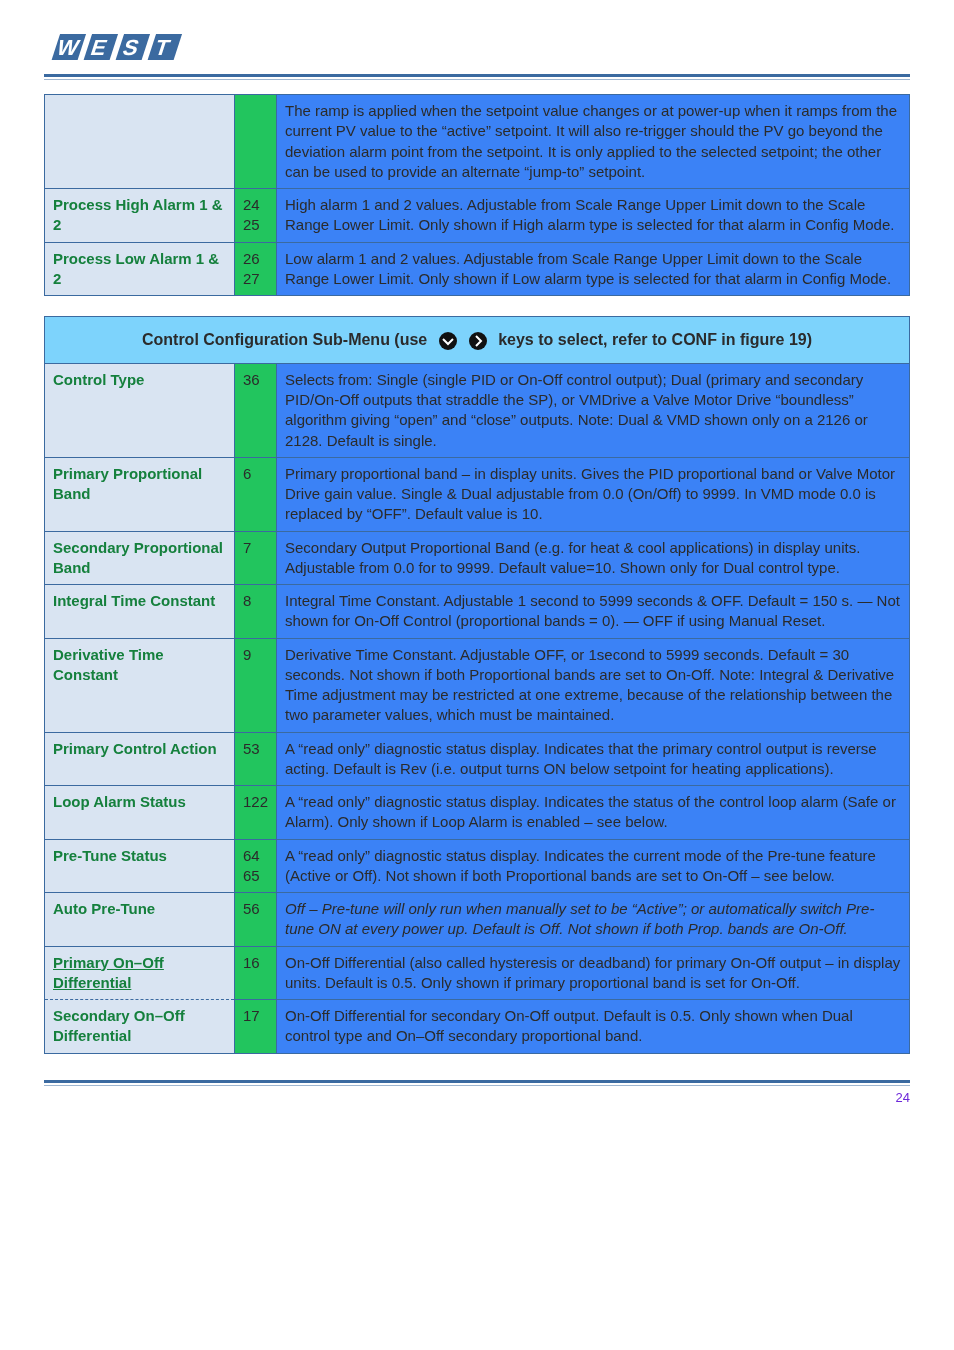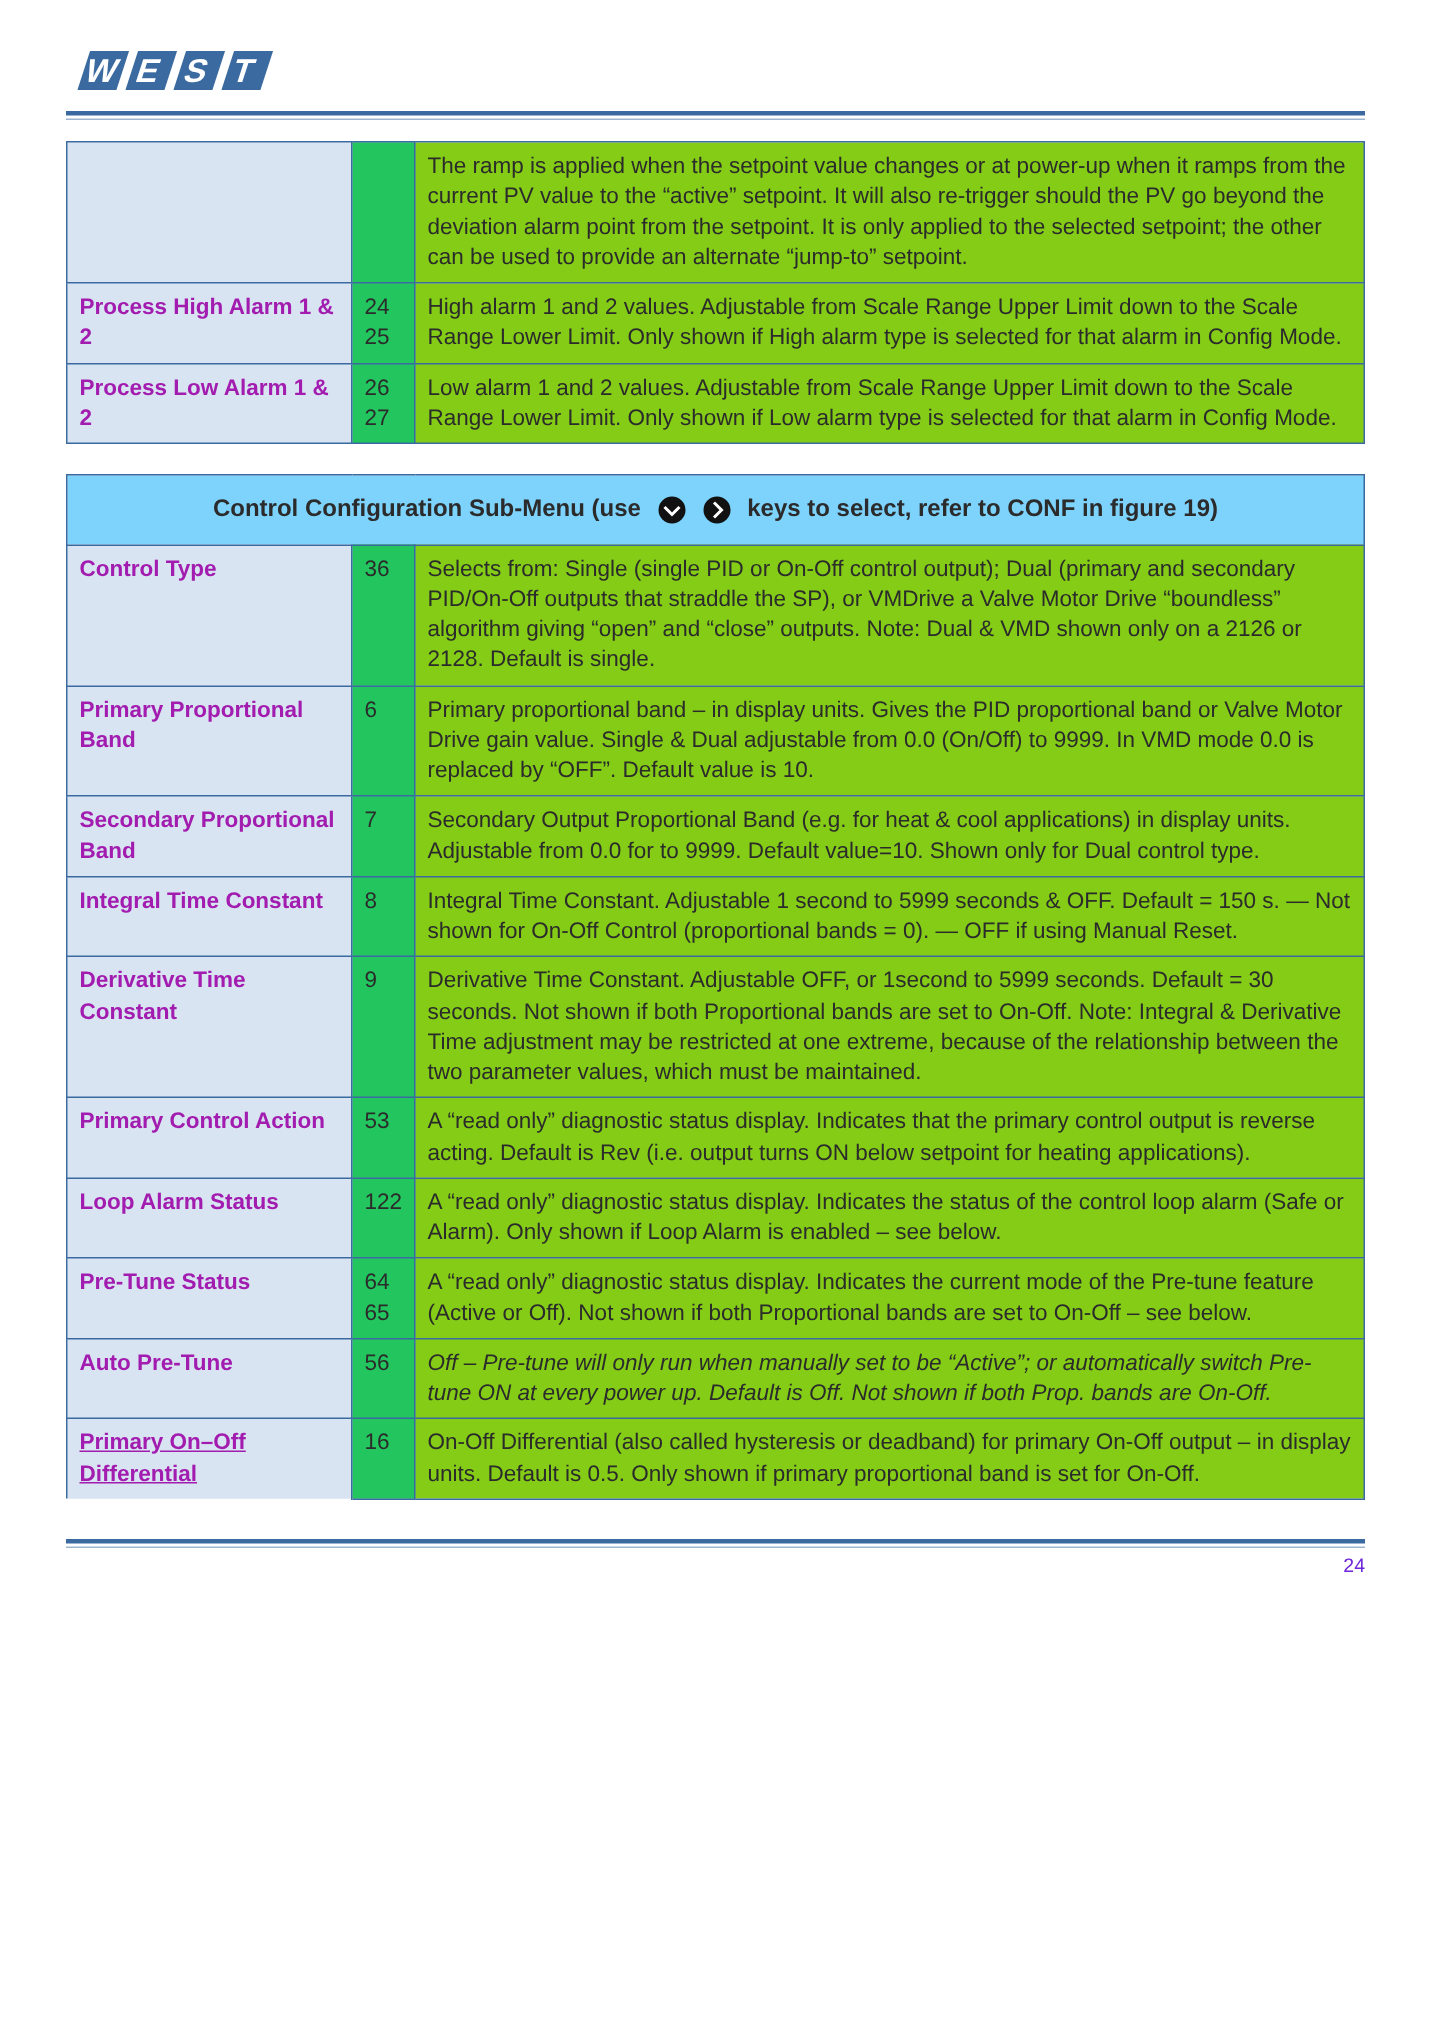--- a/index.html
+++ b/index.html
@@ -9,23 +9,23 @@
   
   .header { width: 100%; }
   .logo { margin-bottom: 8px; }
   .logo svg { display: block; }
   .hr1 { height: 3px; background: #3b6aa0; width: 100%; }
   .hr2 { height: 1px; background: #9fb6d0; width: 100%; margin-top: 2px; margin-bottom: 14px; }
 
   
   table { border-collapse: collapse; width: 100%; table-layout: fixed; }
   td, th { border: 1px solid #3b6aa0; vertical-align: top; padding: 6px 8px; font-size: 15px; line-height: 1.35; }
-  .paramcol { width: 190px; background: #d9e4f2; font-weight: 700; color: #a21caf; }
+  .paramcol { width: 190px; background: #d9e4f2; font-weight: 700; color: #15803d; }
   .midcol { width: 42px; background: #22c55e; }
-  .desc { background: #84cc16; }
+  .desc { background: #3b82f6; }
 
   .spacer { height: 20px; }
 
   
   .menuTitle td { background: #7dd3fc; text-align: center; font-weight: 700; font-size: 16px; padding: 12px 8px; }
   .menuTitle .icons { display: inline-flex; gap: 10px; vertical-align: middle; margin: 0 6px; }
   .menuTitle .iconwrap { width: 20px; height: 20px; }
 
   
   .dashedTop { border-top: 1px dashed #3b6aa0 !important; }
@@ -167,18 +167,23 @@
   <tr>
     <td class="paramcol"><span data-bind="table2.rows.8.param">Auto Pre-Tune</span></td>
     <td class="midcol"><span data-bind="table2.rows.8.mid">56</span></td>
     <td class="desc italic"><span data-bind="table2.rows.8.desc">Off – Pre-tune will only run when manually set to be “Active”; or automatically switch Pre-tune ON at every power up. Default is Off. Not shown if both Prop. bands are On-Off.</span></td>
   </tr>
   <tr>
     <td class="paramcol noBottom"><span data-bind="table2.rows.9.param">Primary On–Off Differential</span></td>
     <td class="midcol"><span data-bind="table2.rows.9.mid">16</span></td>
     <td class="desc"><span data-bind="table2.rows.9.desc">On-Off Differential (also called hysteresis or deadband) for primary On-Off output – in display units. Default is 0.5. Only shown if primary proportional band is set for On-Off.</span></td>
   </tr>
+  <tr>
+    <td class="paramcol dashedTop"><span data-bind="table2.rows.10.param">Secondary On–Off Differential</span></td>
+    <td class="midcol"><span data-bind="table2.rows.10.mid">17</span></td>
+    <td class="desc"><span data-bind="table2.rows.10.desc">On-Off Differential for secondary On-Off output. Default is 0.5. Only shown when Dual control type and On–Off secondary proportional band.</span></td>
+  </tr>
 </tbody>
   </table>
 
 <div class="footerRule"></div>
 <div class="footerRule2"></div>
 <div class="pgnum"><span data-bind="page">24</span></div>
 
 </body></html>

